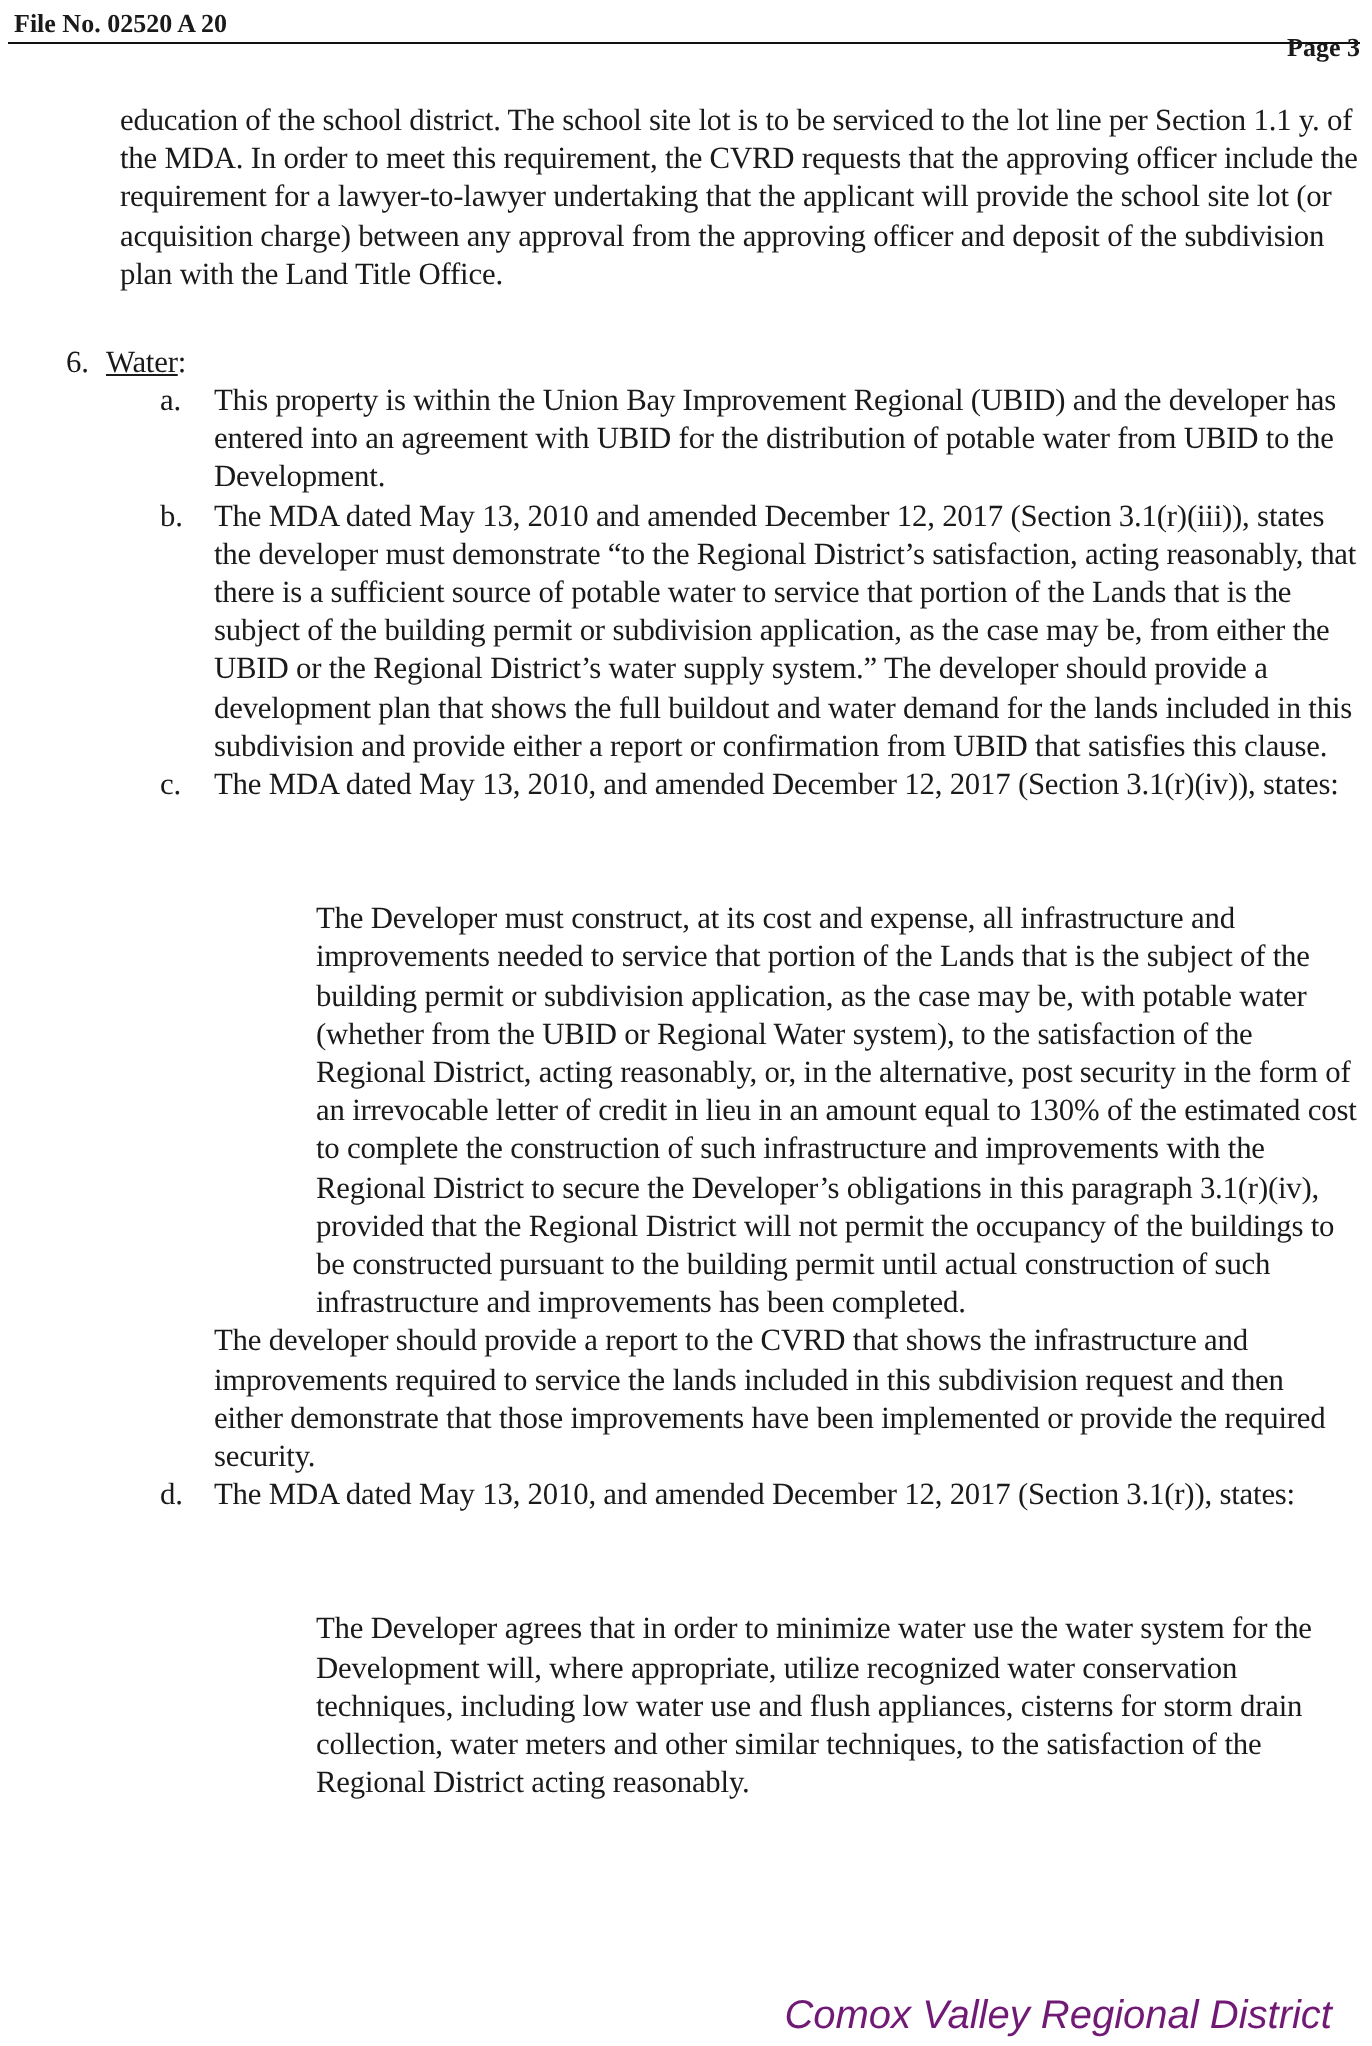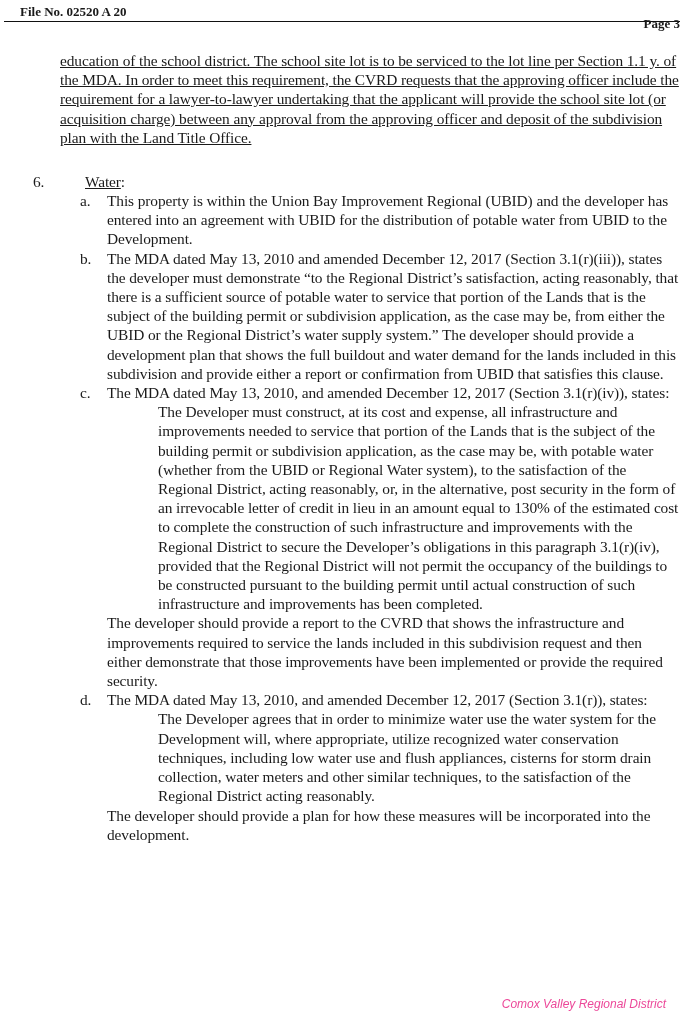--- a/index.html
+++ b/index.html
@@ -6,35 +6,35 @@
     body {
       width: 686px; height: 1023px; position: relative; overflow: hidden;
       font-family: "Liberation Serif", "DejaVu Serif", serif;
       color: #1a1a1a;
     }
     .header {
       position: absolute; left: 4px; right: 6px; top: 3px; height: 18px;
       border-bottom: 1.5px solid #111;
       font-weight: bold; font-size: 13px; line-height: 17px;
     }
-    .header .left { position: absolute; left: 16px; top: 0; }
+    .header .left { position: absolute; left: 3px; top: 0; }
     .header .right { position: absolute; right: 0; top: 0; margin-top: 12px; }
     .body-text { font-size: 15.4px; line-height: 19.2px; letter-spacing: -0.1px; }
-    .para { position: absolute; left: 60px; top: 51px; width: 620px; text-decoration: underline; }
+    .para { position: absolute; left: 60px; top: 51px; width: 620px; }
     .sec-title { position: absolute; left: 33px; top: 172px; }
     .sec-title .num { display: inline-block; width: 20px; }
-    .sec-title .lbl { text-decoration: underline; margin-left: 32px; }
+    .sec-title .lbl { text-decoration: underline; }
     .list { position: absolute; left: 80px; top: 191px; width: 600px; }
     .item { position: relative; padding-left: 27px; }
     .item .marker { position: absolute; left: 0; top: 0; }
-    .quote { padding-left: 51px; }
+    .quote { padding-left: 51px; margin-top: 48px; }
     .footer {
       position: absolute; right: 20px; top: 997px;
       font-family: "Liberation Sans", "DejaVu Sans", sans-serif;
-      font-style: italic; font-size: 12px; color: #ec4899;
+      font-style: italic; font-size: 20px; color: #701a75;
     }
   </style>
 </head>
 <body>
 
 <div class="header">
   <span class="left">File No. 02520 A 20</span>
   <span class="right">Page 3</span>
 </div>
 
@@ -56,17 +56,16 @@
   <div class="item">
     <span class="marker">c.</span>
     <div>The MDA dated May 13, 2010, and amended December 12, 2017 (Section 3.1(r)(iv)), states:</div>
     <div class="quote">The Developer must construct, at its cost and expense, all infrastructure and improvements needed to service that portion of the Lands that is the subject of the building permit or subdivision application, as the case may be, with potable water (whether from the UBID or Regional Water system), to the satisfaction of the Regional District, acting reasonably, or, in the alternative, post security in the form of an irrevocable letter of credit in lieu in an amount equal to 130% of the estimated cost to complete the construction of such infrastructure and improvements with the Regional District to secure the Developer’s obligations in this paragraph 3.1(r)(iv), provided that the Regional District will not permit the occupancy of the buildings to be constructed pursuant to the building permit until actual construction of such infrastructure and improvements has been completed.</div>
     <div>The developer should provide a report to the CVRD that shows the infrastructure and improvements required to service the lands included in this subdivision request and then either demonstrate that those improvements have been implemented or provide the required security.</div>
   </div>
   <div class="item">
     <span class="marker">d.</span>
     <div>The MDA dated May 13, 2010, and amended December 12, 2017 (Section 3.1(r)), states:</div>
     <div class="quote">The Developer agrees that in order to minimize water use the water system for the Development will, where appropriate, utilize recognized water conservation techniques, including low water use and flush appliances, cisterns for storm drain collection, water meters and other similar techniques, to the satisfaction of the Regional District acting reasonably.</div>
-    <div>The developer should provide a plan for how these measures will be incorporated into the development.</div>
   </div>
 </div>
 
 <div class="footer">Comox Valley Regional District</div>
 
 </body></html>

